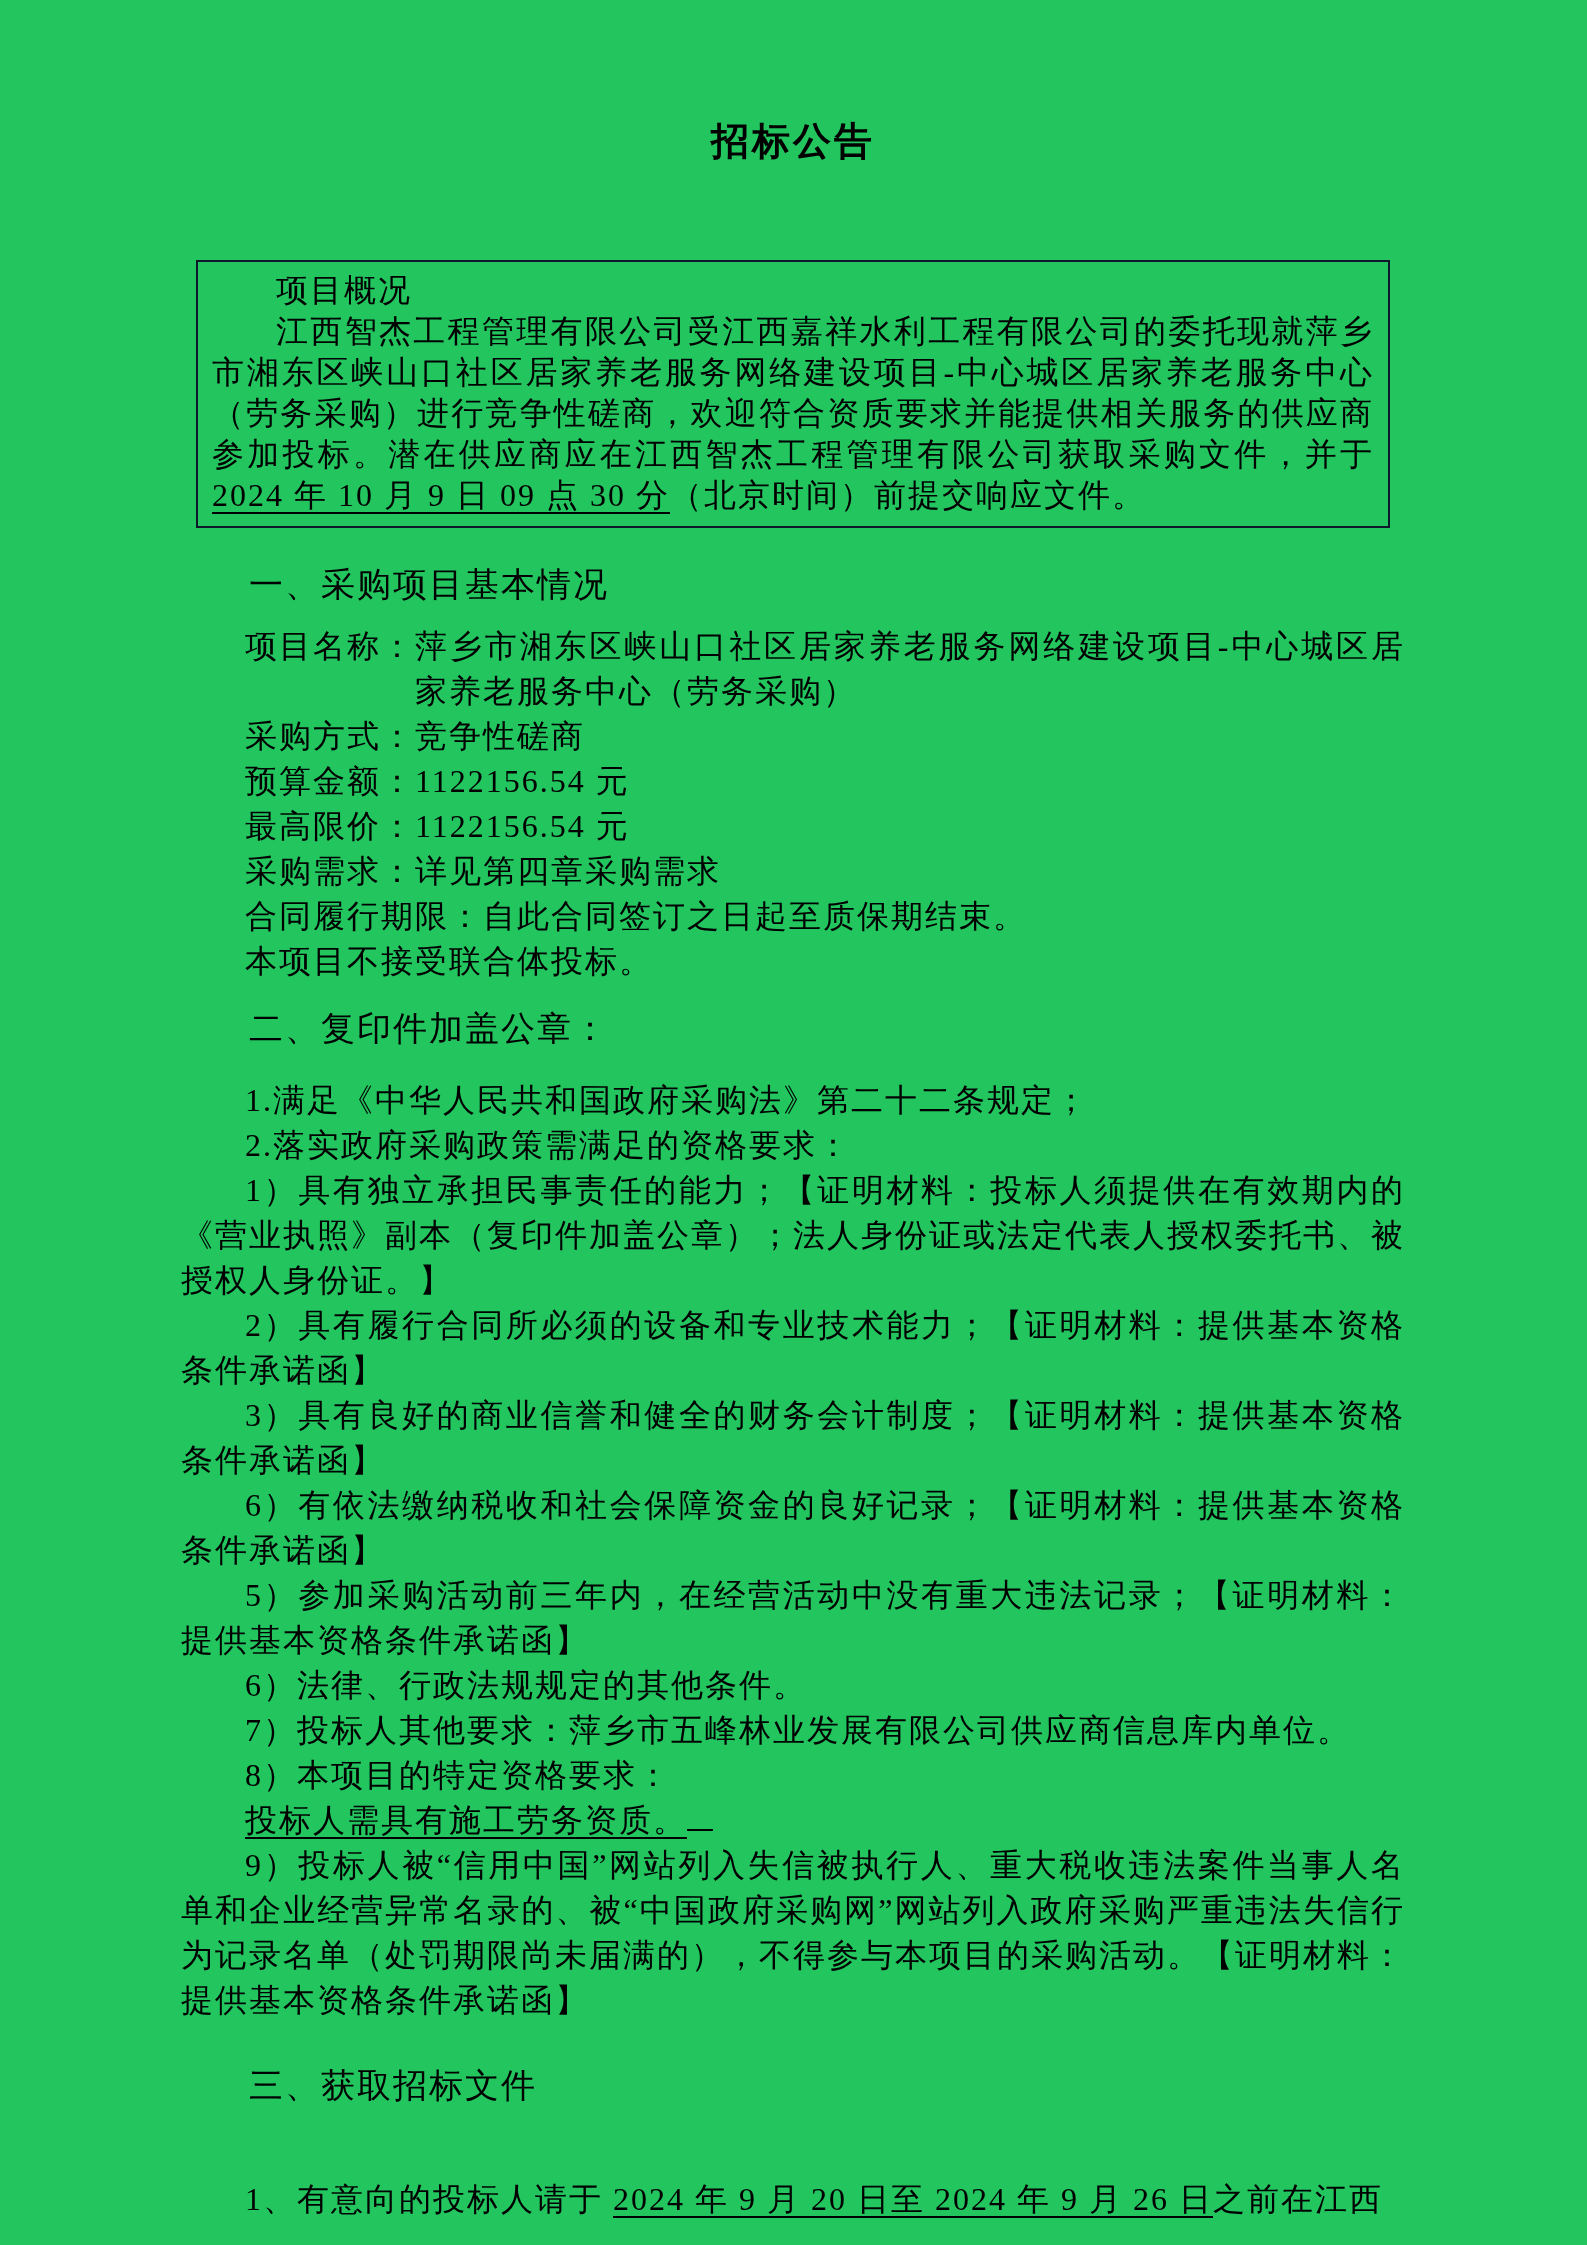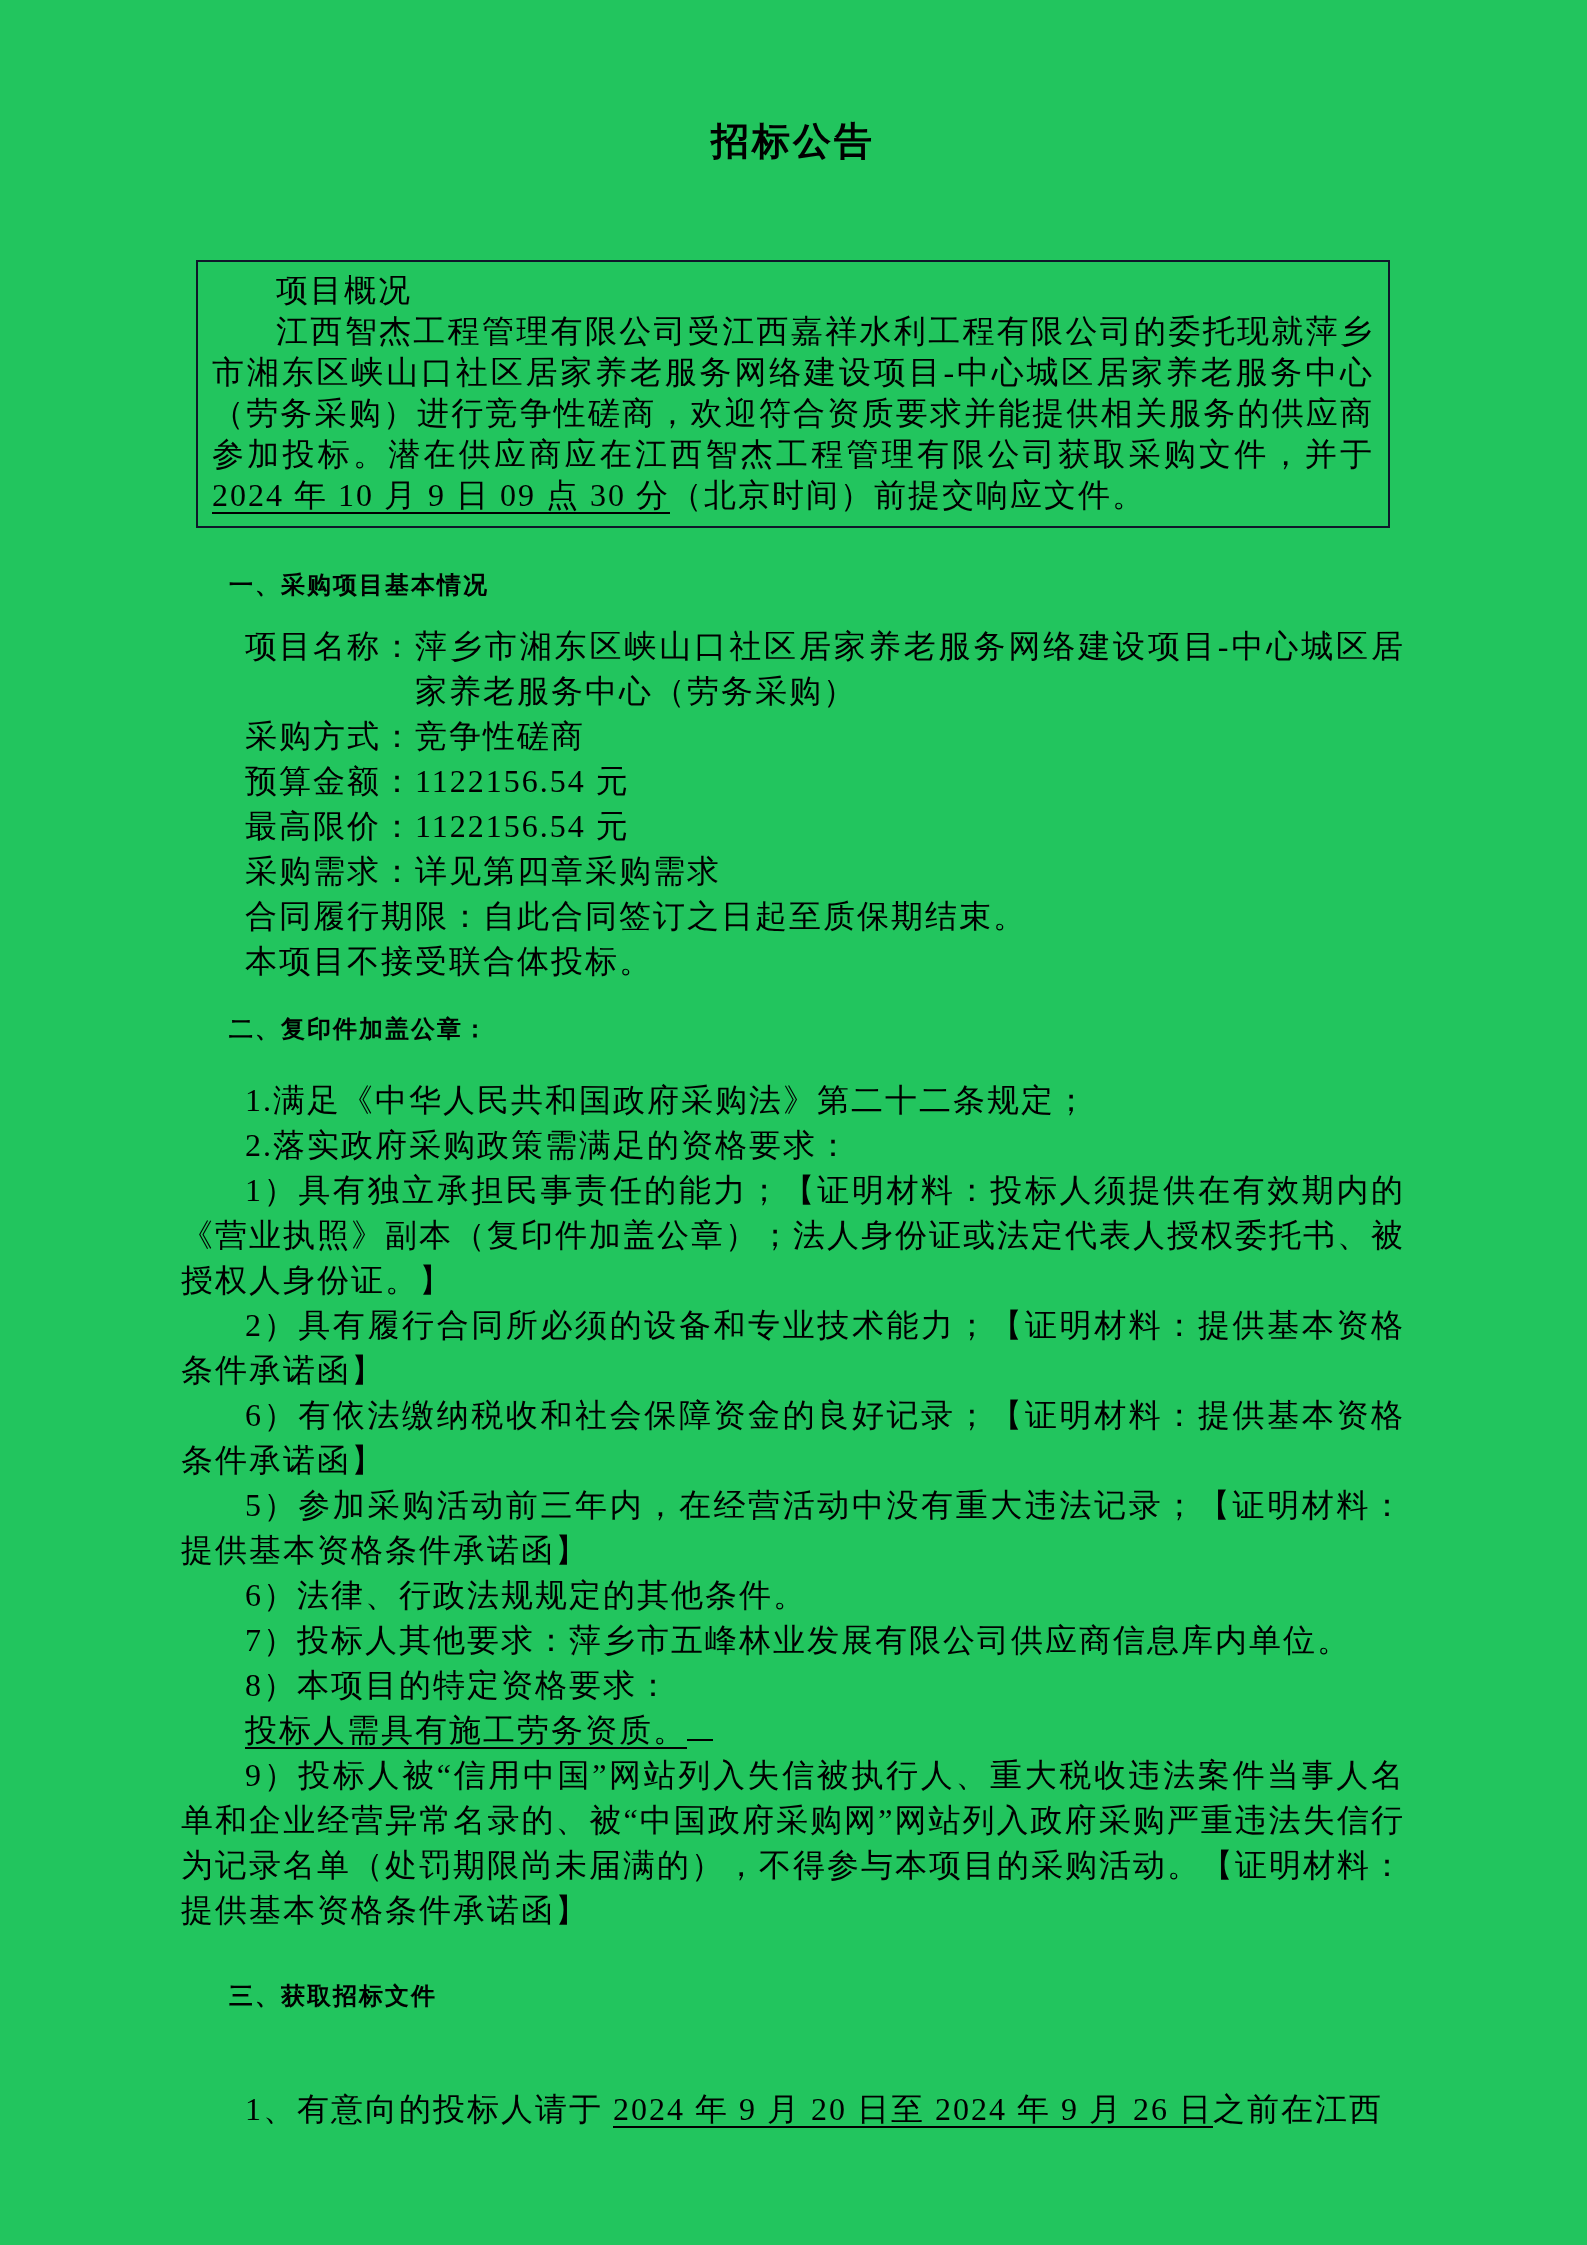--- a/index.html
+++ b/index.html
@@ -37,22 +37,22 @@
   .just { text-align: justify; }
   .u { text-decoration: underline; text-underline-offset: 6px; text-decoration-thickness: 2px; }
   .u-ext {
     display: inline-block;
     width: 26px;
     height: 1em;
     border-bottom: 2px solid #000;
     vertical-align: baseline;
   }
   .section-heading {
-    font-weight: 700;
-    font-size: 24px;
+    font-weight: 400;
+    font-size: 34px;
     line-height: 46px;
     margin-left: 2em;
     letter-spacing: 2px;
   }
   .sh-1 { margin-top: 34px; margin-bottom: 16px; }
   .sh-2 { margin-top: 22px; margin-bottom: 26px; }
   .sh-3 { margin-top: 40px; margin-bottom: 0; }
   .kv-list { margin-left: 2em; }
   .kv-row { display: flex; align-items: flex-start; }
   .kv-label { white-space: nowrap; flex: 0 0 auto; }
@@ -102,20 +102,21 @@
     <div>本项目不接受联合体投标。</div>
   </div>
 
   <div class="section-heading sh-2">二、复印件加盖公章：</div>
 
   <div>
     <p class="para">1.满足《中华人民共和国政府采购法》第二十二条规定；</p>
     <p class="para">2.落实政府采购政策需满足的资格要求：</p>
     <p class="para">1）具有独立承担民事责任的能力；【证明材料：投标人须提供在有效期内的《营业执照》副本（复印件加盖公章）；法人身份证或法定代表人授权委托书、被授权人身份证。】</p>
     <p class="para">2）具有履行合同所必须的设备和专业技术能力；【证明材料：提供基本资格条件承诺函】</p>
+    <p class="para">3）具有良好的商业信誉和健全的财务会计制度；【证明材料：提供基本资格条件承诺函】</p>
     <p class="para">6）有依法缴纳税收和社会保障资金的良好记录；【证明材料：提供基本资格条件承诺函】</p>
     <p class="para">5）参加采购活动前三年内，在经营活动中没有重大违法记录；【证明材料：提供基本资格条件承诺函】</p>
     <p class="para">6）法律、行政法规规定的其他条件。</p>
     <p class="para">7）投标人其他要求：萍乡市五峰林业发展有限公司供应商信息库内单位。</p>
     <p class="para">8）本项目的特定资格要求：</p>
     <p class="para"><span class="u">投标人需具有施工劳务资质。</span><span class="u-ext"></span></p>
     <p class="para">9）投标人被“信用中国”网站列入失信被执行人、重大税收违法案件当事人名单和企业经营异常名录的、被“中国政府采购网”网站列入政府采购严重违法失信行为记录名单（处罚期限尚未届满的），不得参与本项目的采购活动。【证明材料：提供基本资格条件承诺函】</p>
   </div>
 
   <div class="section-heading sh-3">三、获取招标文件</div>

